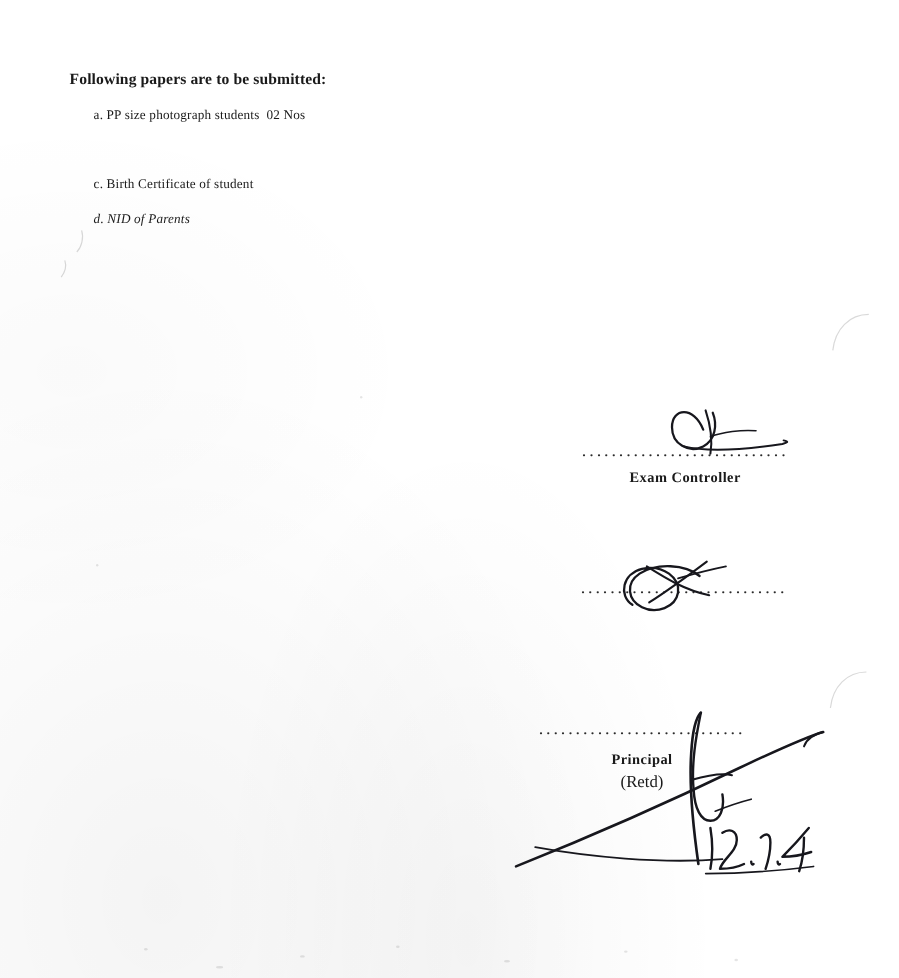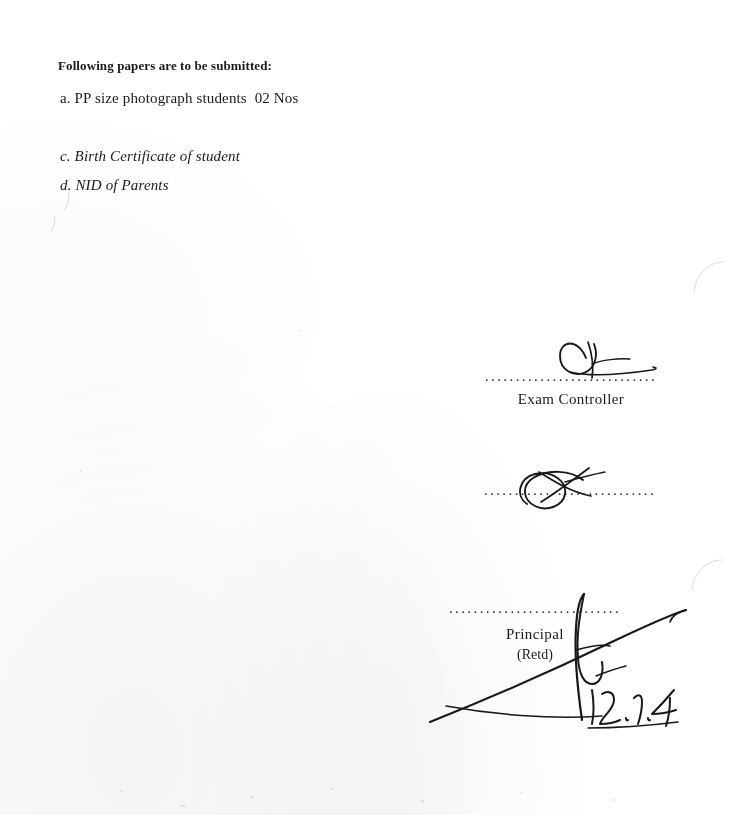--- a/index.html
+++ b/index.html
@@ -36,49 +36,50 @@
     position: absolute;
     left: 58px;
     top: 58px;
     font-weight: bold;
     font-size: 13px;
     letter-spacing: 0.1px;
   }
 
   .item {
     position: absolute;
-    left: 60px;
-    font-size: 15px;
+    left: 78px;
+    font-size: 11px;
     letter-spacing: 0.15px;
     white-space: pre;
   }
   .item-a { top: 90px; }
   .item-b { top: 119px; }
-  .item-c { top: 148px; font-style: italic; }
+  .item-c { top: 148px; }
   .item-d { top: 177px; font-style: italic; }
   .item-e { top: 206px; }
 
   
   .sig-block {
     position: absolute;
     text-align: center;
     font-size: 15px;
   }
 
   .dots {
     font-size: 15px;
     letter-spacing: 2.4px;
     color: #2a2a2a;
     white-space: nowrap;
   }
 
   .sig-role {
     margin-top: 6px;
-    font-size: 15px;
+    font-size: 12px;
     letter-spacing: 0.4px;
+    font-weight: bold;
   }
   .sig-name {
     margin-top: 5px;
     font-size: 15px;
     letter-spacing: 0.3px;
   }
   .sig-sub {
     margin-top: 4px;
     font-size: 14px;
   }

